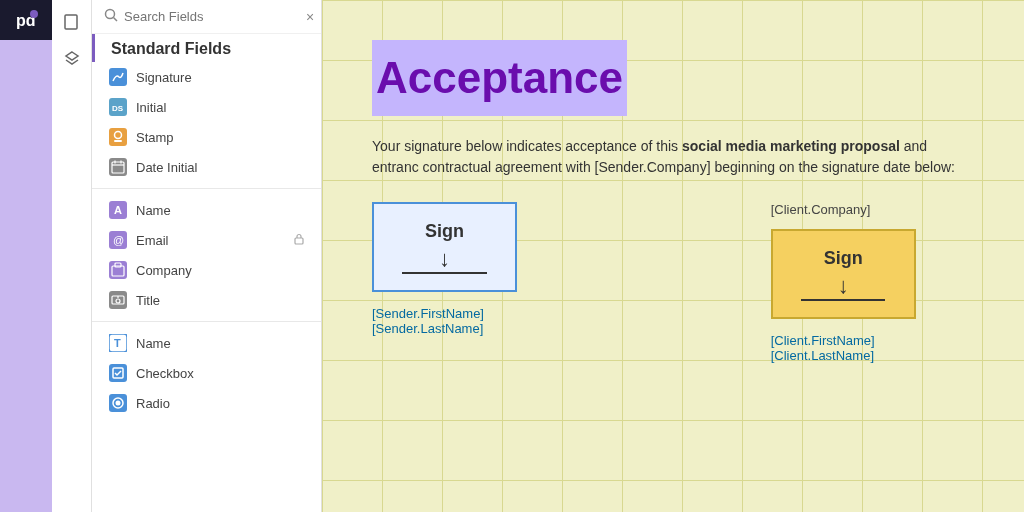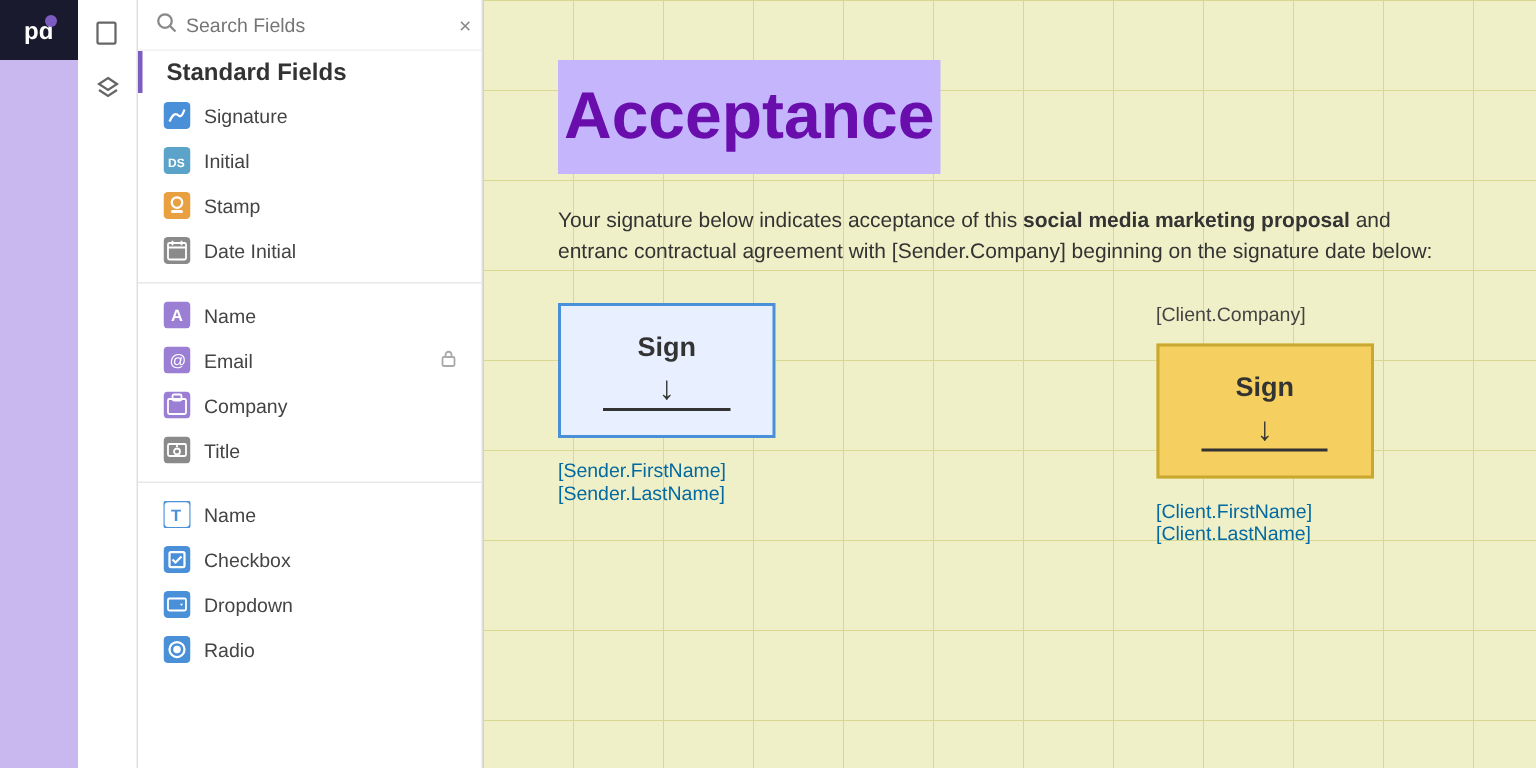--- a/index.html
+++ b/index.html
@@ -393,30 +393,20 @@
         <span class="item-icon">
           <svg width="18" height="18" viewBox="0 0 18 18">
             <rect width="18" height="18" rx="3" fill="#4a90d9"></rect>
             <rect x="4" y="4" width="10" height="10" rx="1" fill="none" stroke="white" stroke-width="1.5"></rect>
             <path d="M6 9L8 11L12 7" fill="none" stroke="white" stroke-width="1.5"></path>
           </svg>
         </span>
         <span class="item-label">Checkbox</span>
       </div>
 
-      <div class="sidebar-item">
-        <span class="item-icon">
-          <svg width="18" height="18" viewBox="0 0 18 18">
-            <rect width="18" height="18" rx="3" fill="#4a90d9"></rect>
-            <rect x="3" y="5" width="12" height="8" rx="1" fill="none" stroke="white" stroke-width="1.2"></rect>
-            <path d="M11 8.5L13 8.5L12 10Z" fill="white"></path>
-          </svg>
-        </span>
-        <span class="item-label">Dropdown</span>
-      </div>
 
       <div class="sidebar-item">
         <span class="item-icon">
           <svg width="18" height="18" viewBox="0 0 18 18">
             <rect width="18" height="18" rx="3" fill="#4a90d9"></rect>
             <circle cx="9" cy="9" r="5" fill="none" stroke="white" stroke-width="1.5"></circle>
             <circle cx="9" cy="9" r="2.5" fill="white"></circle>
           </svg>
         </span>
         <span class="item-label">Radio</span>

